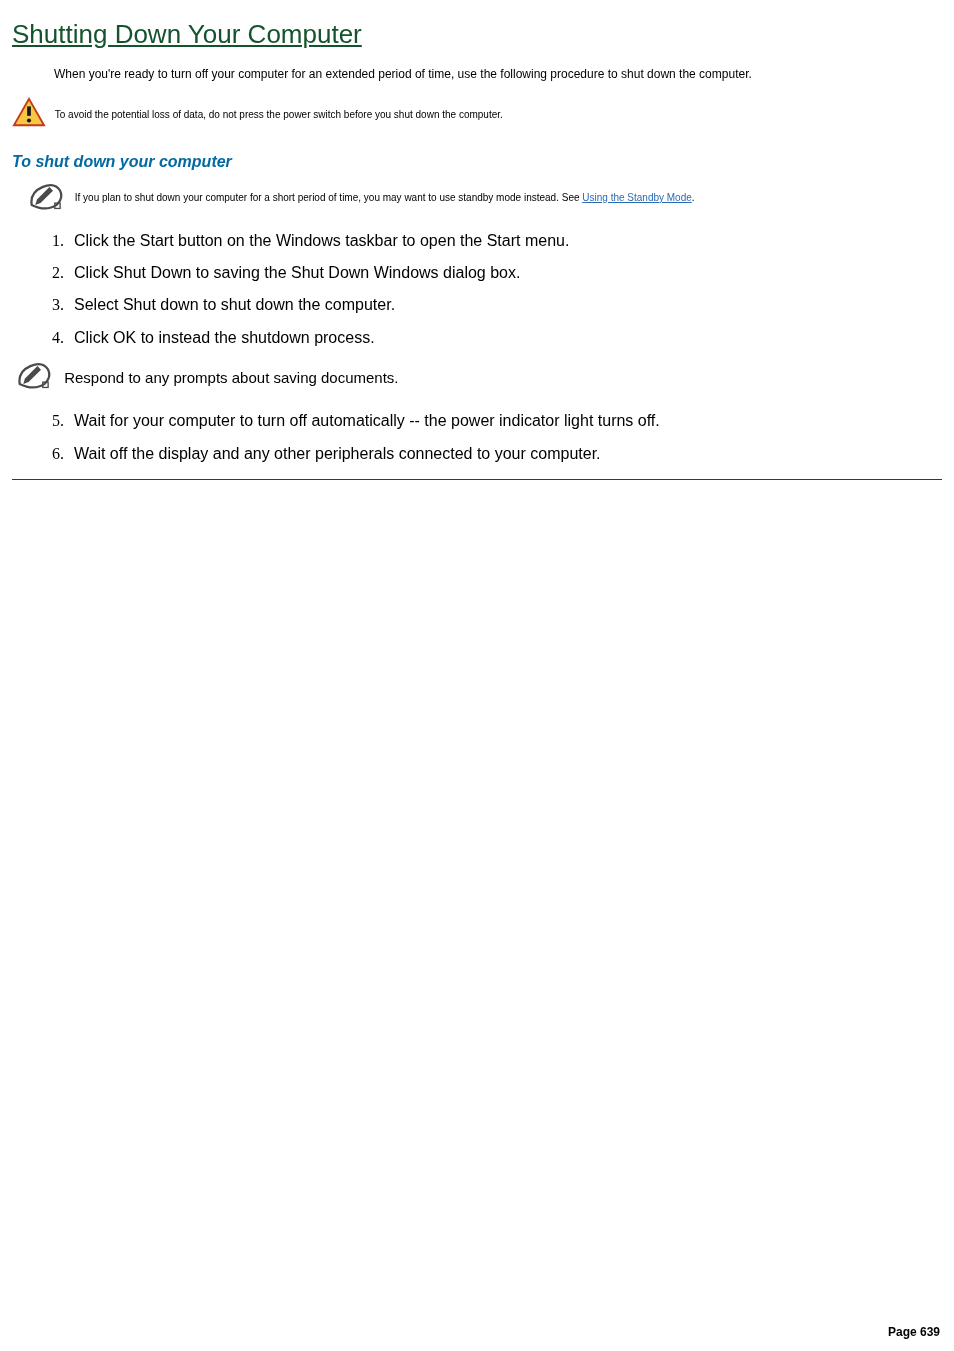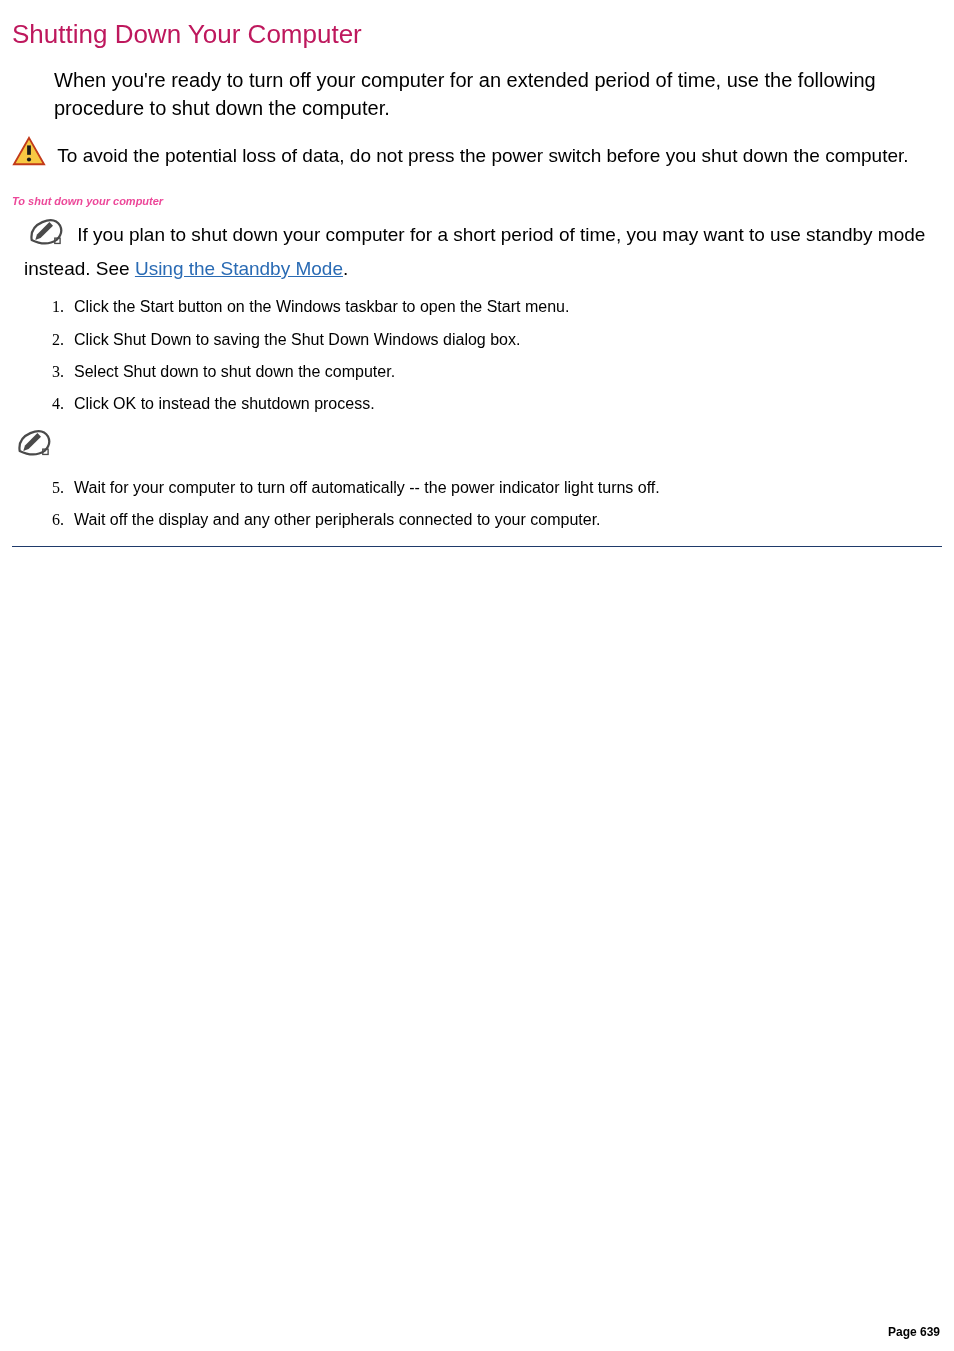--- a/index.html
+++ b/index.html
@@ -4,39 +4,40 @@
   <style>
     body {
       font-family: Verdana, Geneva, sans-serif;
       margin: 0;
       padding: 8px 12px;
       color: #000;
       font-size: 15px;
       line-height: 1.4;
     }
     h1 {
-      color: #be185d;
+      color: #14532d;
       font-size: 26px;
       font-weight: normal;
       margin: 8px 0 14px 0;
+      text-decoration: underline;
     }
     h2 {
-      color: #ec4899;
+      color: #0369a1;
       font-style: italic;
       font-weight: bold;
-      font-size: 11px;
+      font-size: 16px;
       margin: 18px 0 6px 0;
     }
     .intro {
       margin: 0 0 14px 42px;
-      font-size: 20px;
+      font-size: 12px;
     }
     .callout {
       margin: 6px 0 6px 0;
-      font-size: 19px;
+      font-size: 10px;
     }
     .callout .icon {
       display: inline-block;
       vertical-align: middle;
       margin-right: 6px;
     }
     .warning-icon svg { width: 34px; height: 32px; }
     .note-icon svg { width: 42px; height: 32px; }
     .callout-text {
       vertical-align: middle;
@@ -125,20 +126,21 @@
 </ol>
 
 <div class="callout mid-note">
   <span class="icon note-icon">
     <svg viewBox="0 0 46 36">
       <path d="M8 28 Q6 14 20 8 Q34 2 40 12 Q44 20 36 28 Q24 36 8 28 Z" fill="none" stroke="#4A4A4A" stroke-width="2.5"></path>
       <path d="M14 22 L28 8 L32 12 L18 26 L12 28 Z" fill="#4A4A4A"></path>
       <rect x="34" y="26" width="6" height="6" fill="none" stroke="#4A4A4A" stroke-width="1.5"></rect>
     </svg>
   </span>
+  <span class="callout-text">Respond to any prompts about saving documents.</span>
 </div>
 
 <ol start="5">
   <li>Wait for your computer to turn off automatically -- the power indicator light turns off.</li>
   <li>Wait off the display and any other peripherals connected to your computer.</li>
 </ol>
 
 <hr class="section-end">
 
 <div class="page-footer">Page 639</div>

